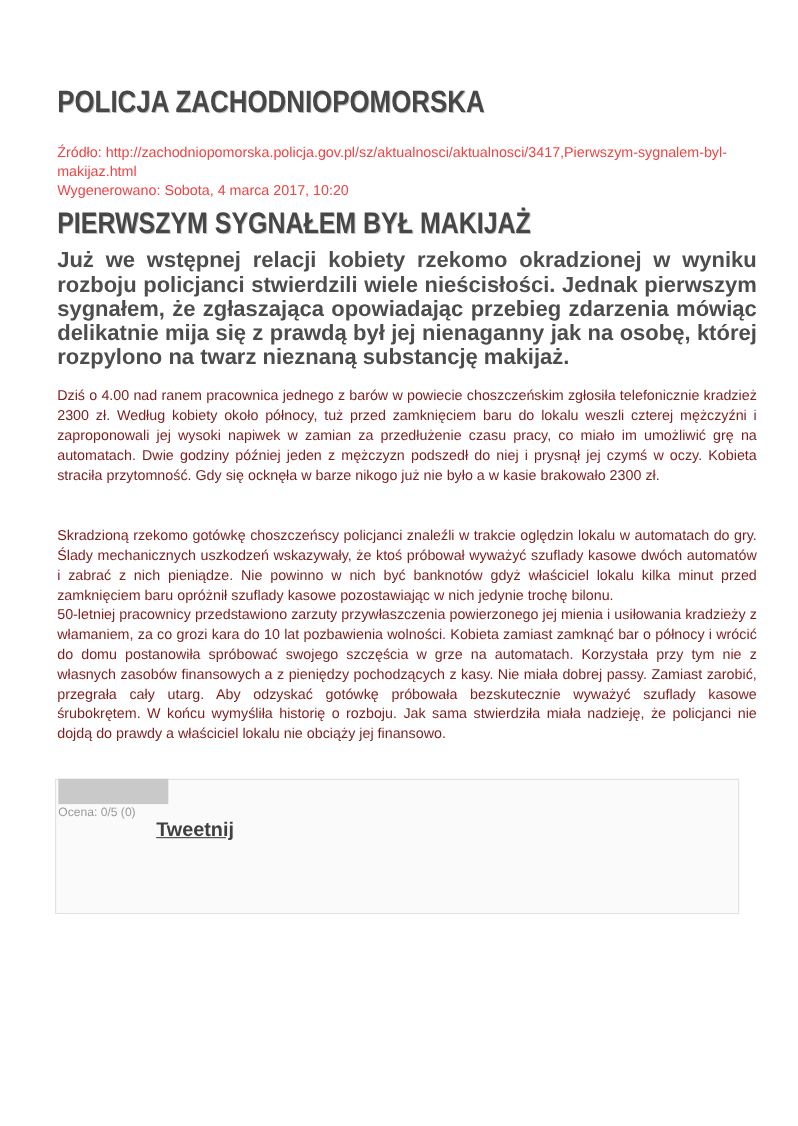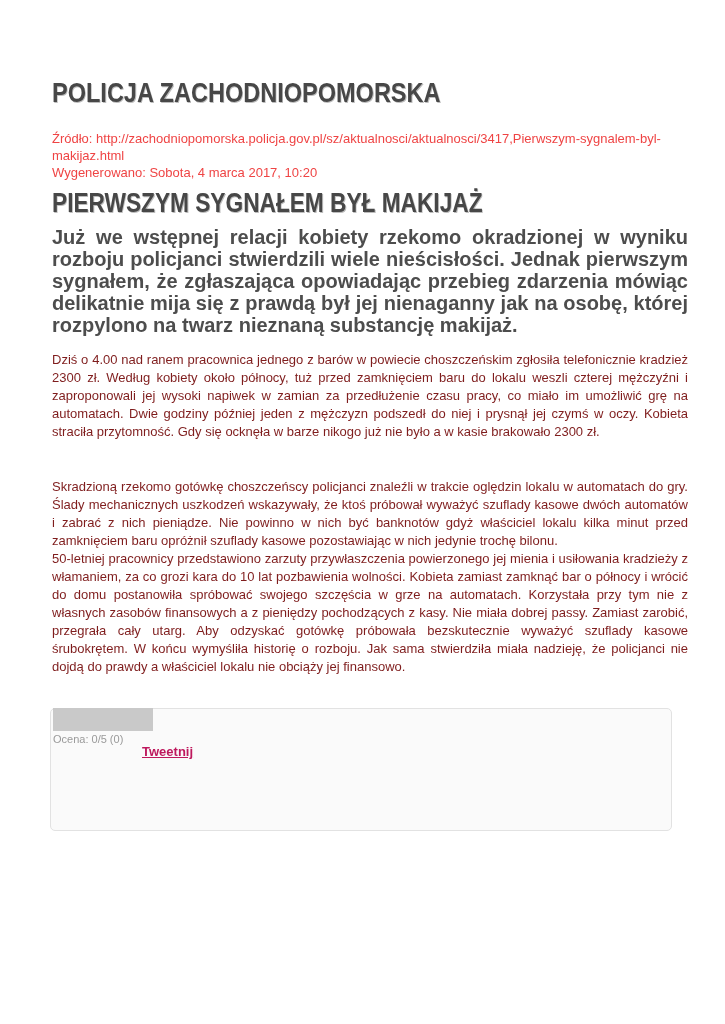--- a/index.html
+++ b/index.html
@@ -67,21 +67,21 @@
     color: #1f1f1f;
   }
   .rating-box {
     position: relative;
     margin-top: 32px;
     margin-left: -2px;
     width: 622px;
     height: 123px;
     background: #fafafa;
     border: 1px solid #e2e2e2;
-    border-radius: 5px;
+    border-radius: 0;
   }
   .rating-placeholder {
     position: absolute;
     left: 2px;
     top: -1px;
     width: 100px;
     height: 23px;
     background: #c9c9c9;
   }
   .rating-score {
@@ -89,23 +89,23 @@
     left: 2px;
     top: 24px;
     font-size: 11px;
     line-height: 13px;
     color: #9a9a9a;
   }
   .tweet-link {
     position: absolute;
     left: 91px;
     top: 35px;
-    font-size: 13px;
+    font-size: 18px;
     font-weight: 700;
-    color: #be185d;
+    color: #404040;
     text-decoration: underline;
     cursor: pointer;
   }
 </style>
 </head>
 <body>
 
 <div class="page">
 
   <h1 class="site-title">POLICJA ZACHODNIOPOMORSKA</h1>

